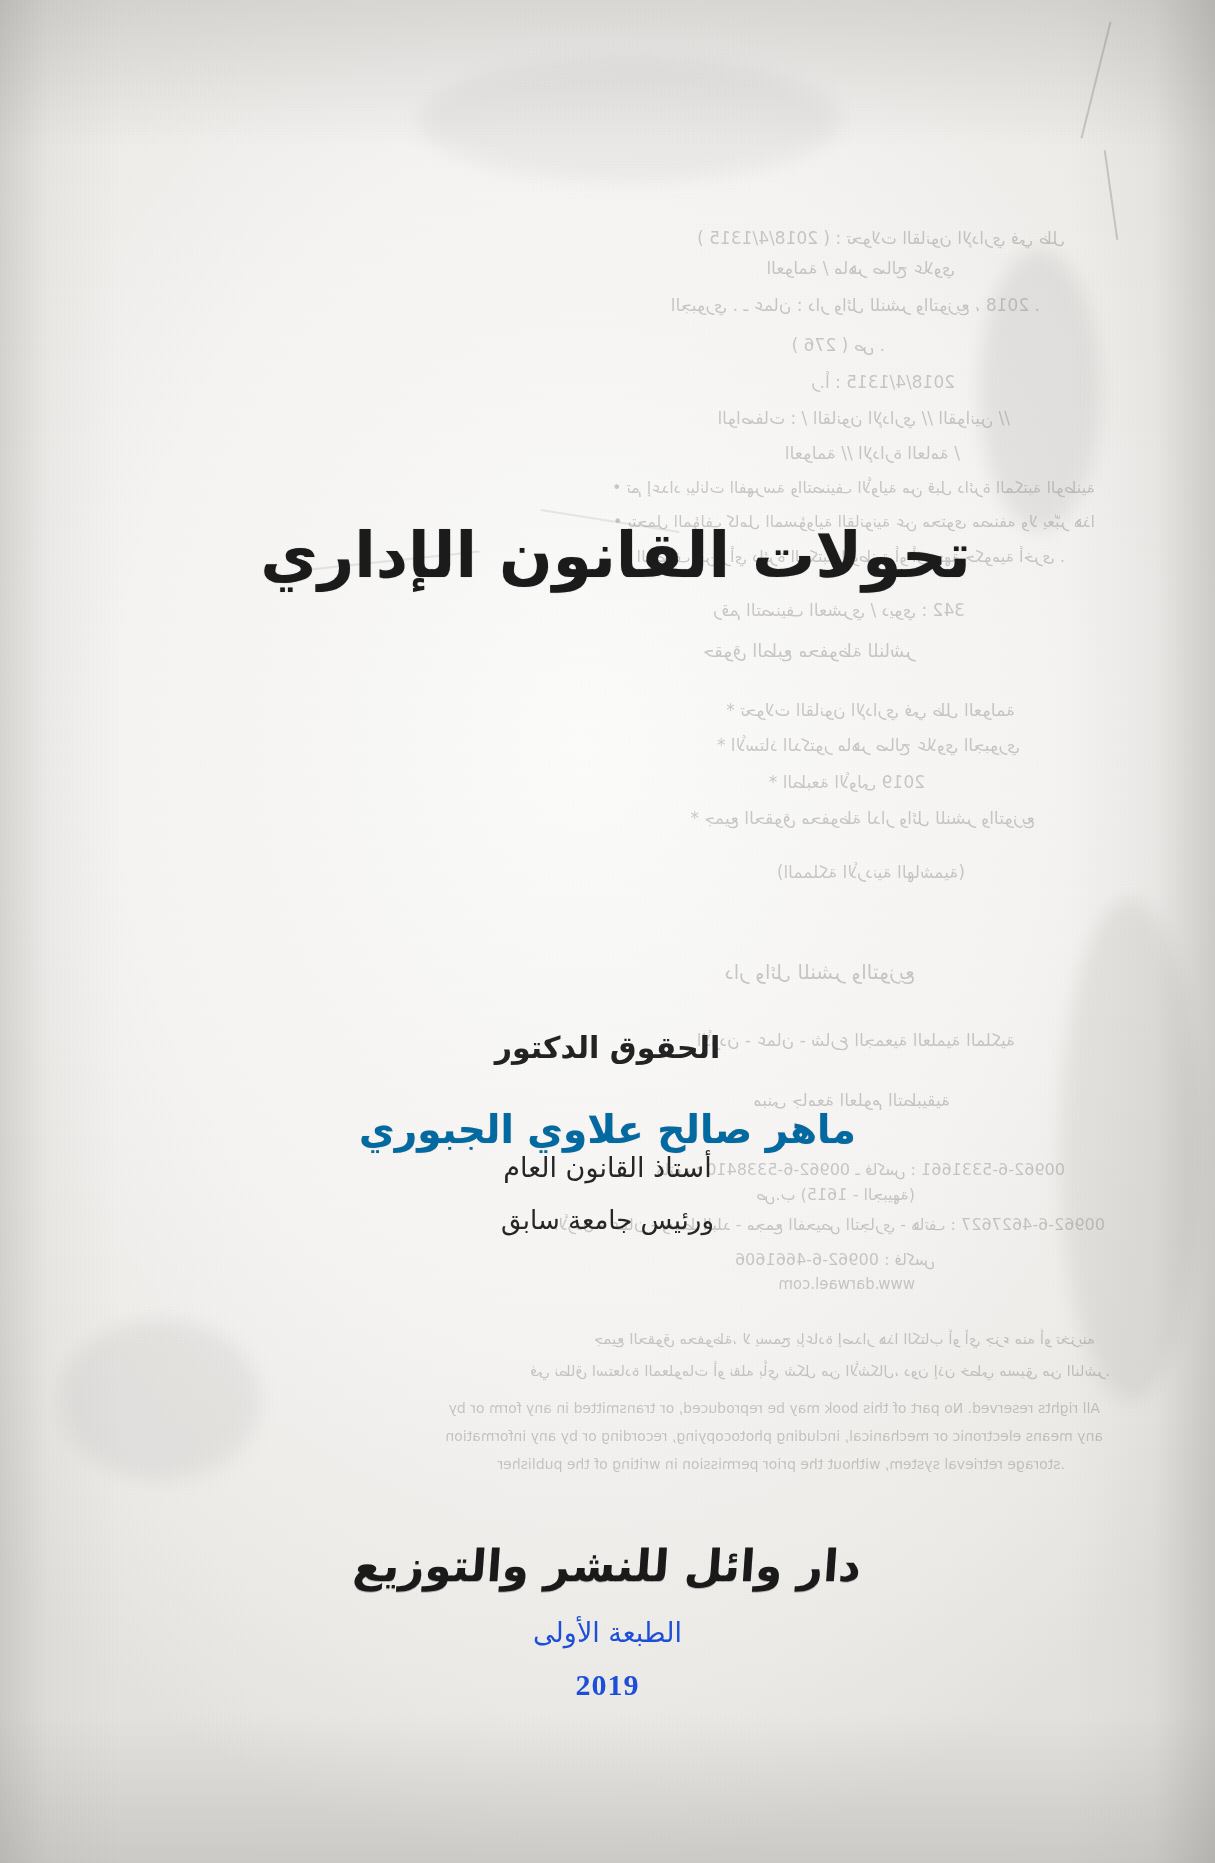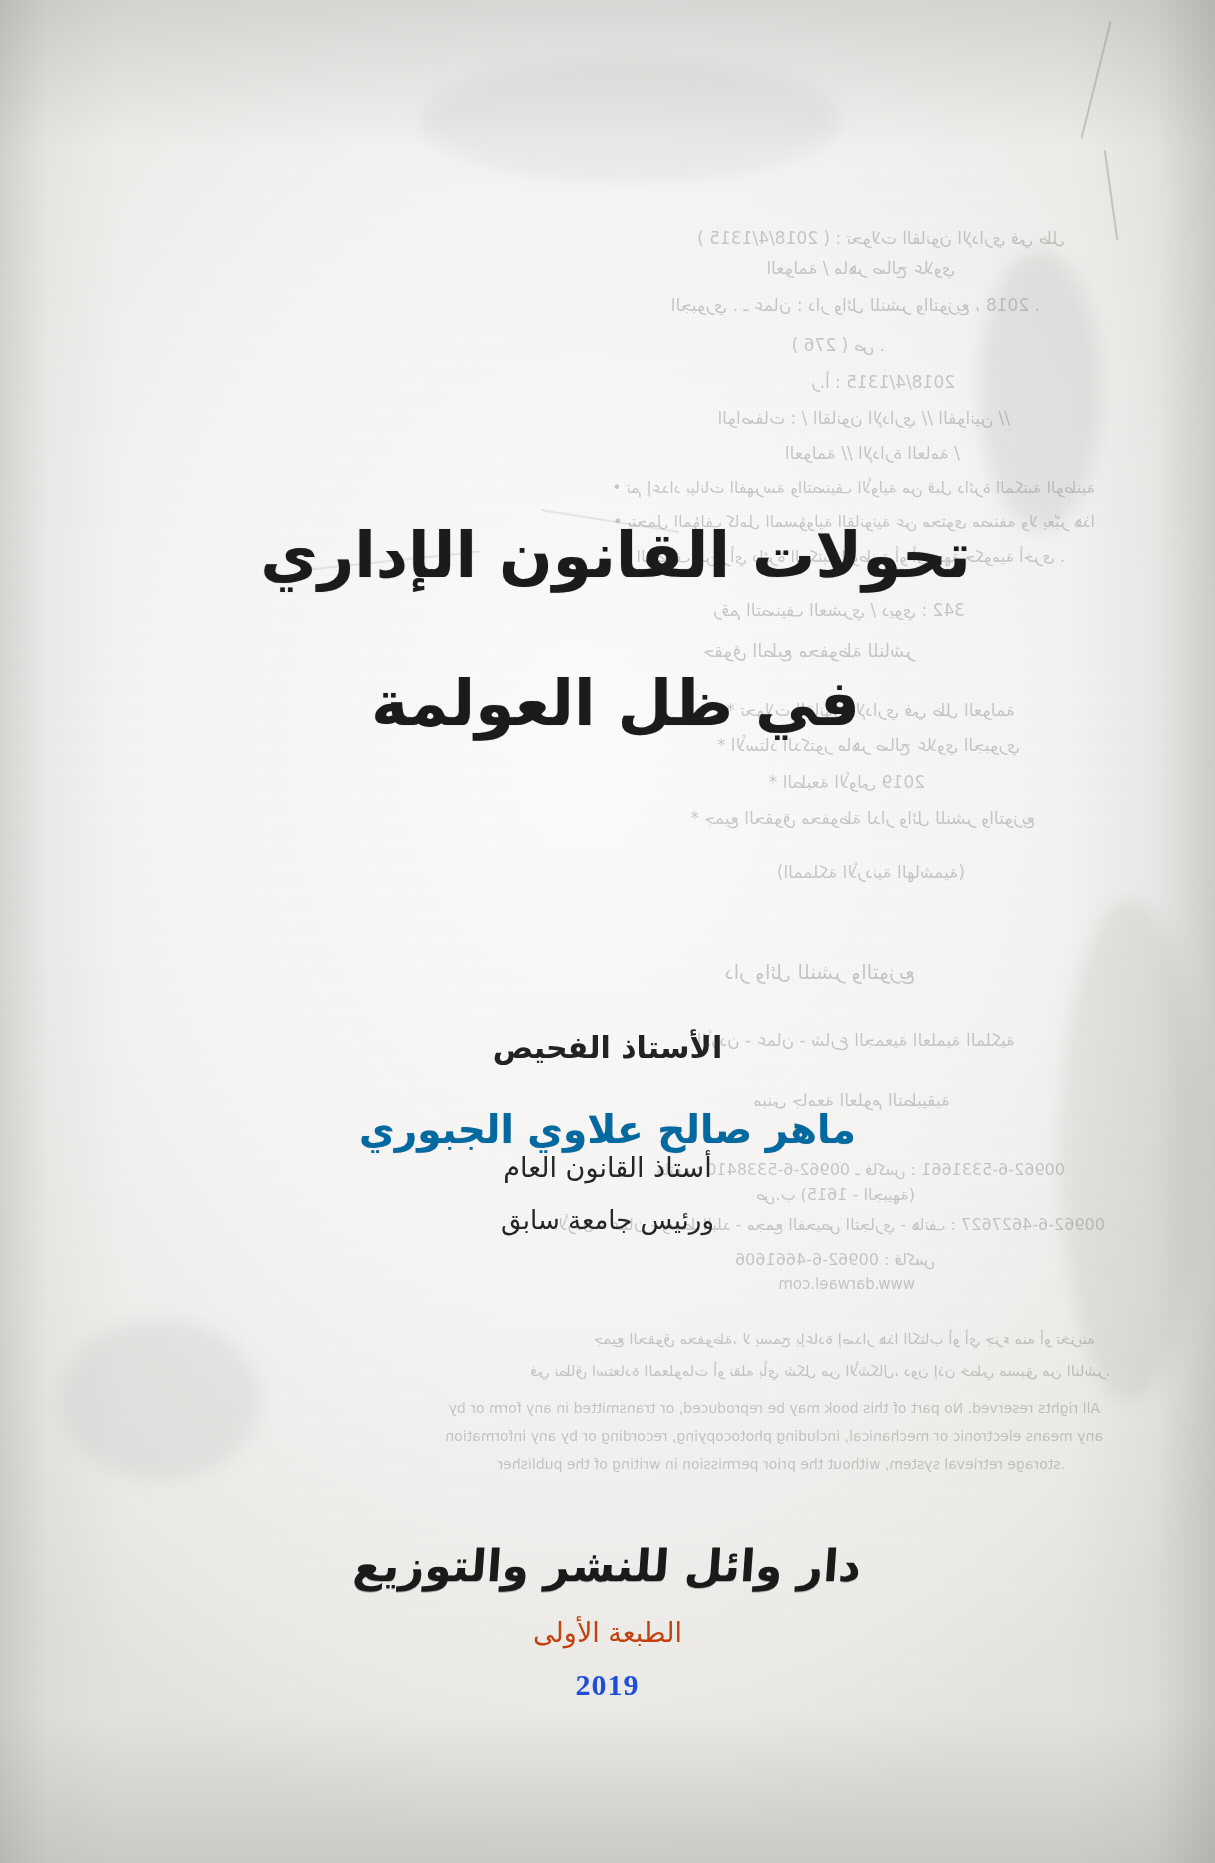--- a/index.html
+++ b/index.html
@@ -147,21 +147,21 @@
     font-weight: 700;
     color: #1a1a1a;
     letter-spacing: -2px;
     transform: skewX(-4deg);
     display: inline-block;
     text-shadow: 0 1px 0 rgba(0,0,0,.25);
   }
   .edition {
     font-size: 27px;
     margin-top: 26px;
-    color: #c2410c;
+    color: #1d4ed8;
   }
   .year {
     font-size: 30px;
     font-weight: 700;
     margin-top: 20px;
     letter-spacing: 1px;
     color: #1d4ed8;
     font-family: "Liberation Serif", "DejaVu Serif", serif;
   }
 </style>
@@ -213,25 +213,24 @@
   <div class="scratch a"></div>
   <div class="scratch b"></div>
   <div class="scratch c"></div>
   <div class="scratch d"></div>
   <div class="edge-shade"></div>
 
   <div class="content">
 
     <div class="title-block">
       <div class="title-line-1">تحولات القانون الإداري</div>
-      <div class="title-line-2">في ظل العولمة</div>
     </div>
 
     <div class="author-block">
-      <div class="author-prefix">الأستاذ الفحيص</div>
+      <div class="author-prefix">الحقوق الدكتور</div>
       <div class="author-name">ماهر صالح علاوي الجبوري</div>
       <div class="author-role-1">أستاذ القانون العام</div>
       <div class="author-role-2">ورئيس جامعة سابق</div>
     </div>
 
     <div class="publisher-block">
       <div class="publisher-logo">دار وائل للنشر والتوزيع</div>
       <div class="edition">الطبعة الأولى</div>
       <div class="year">2019</div>
     </div>

